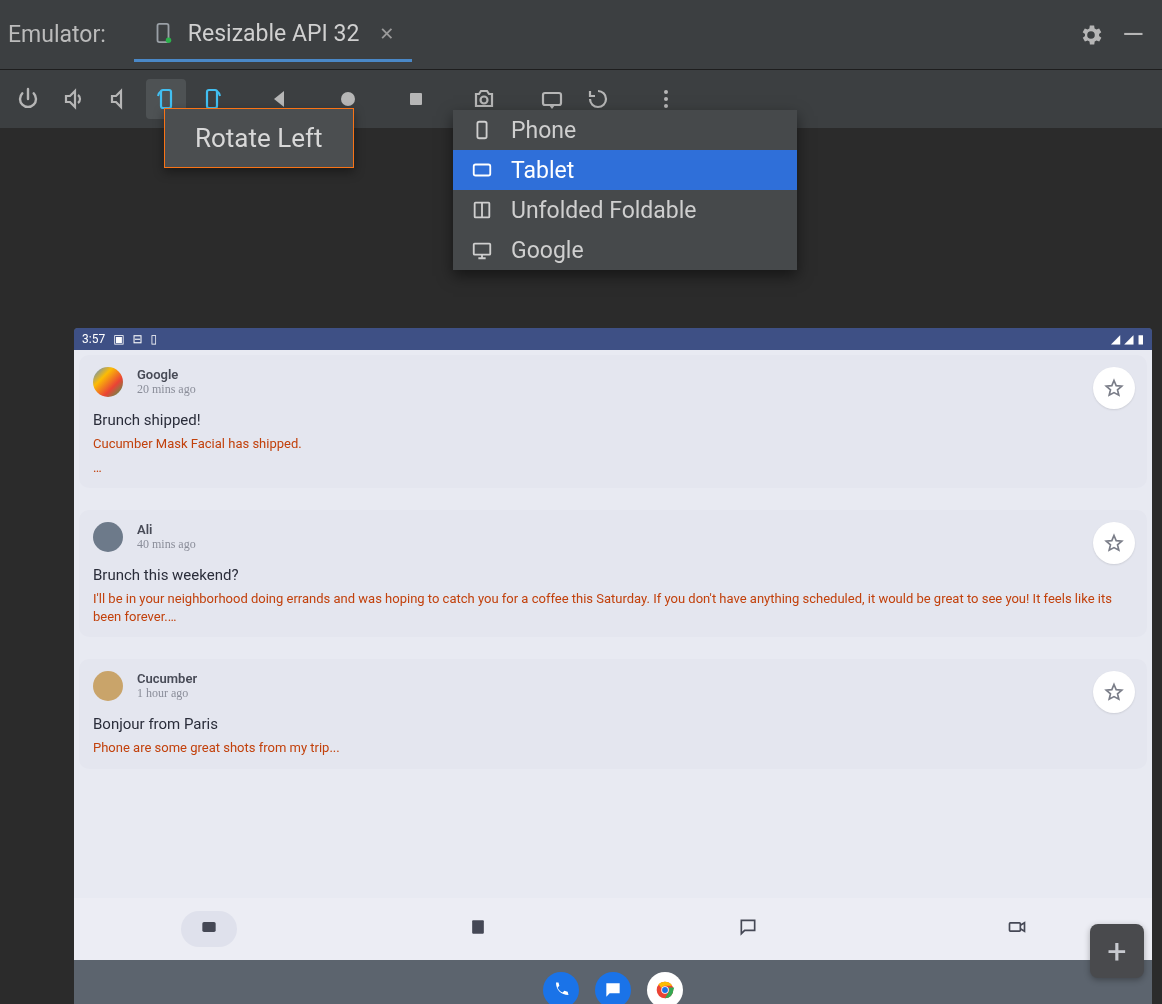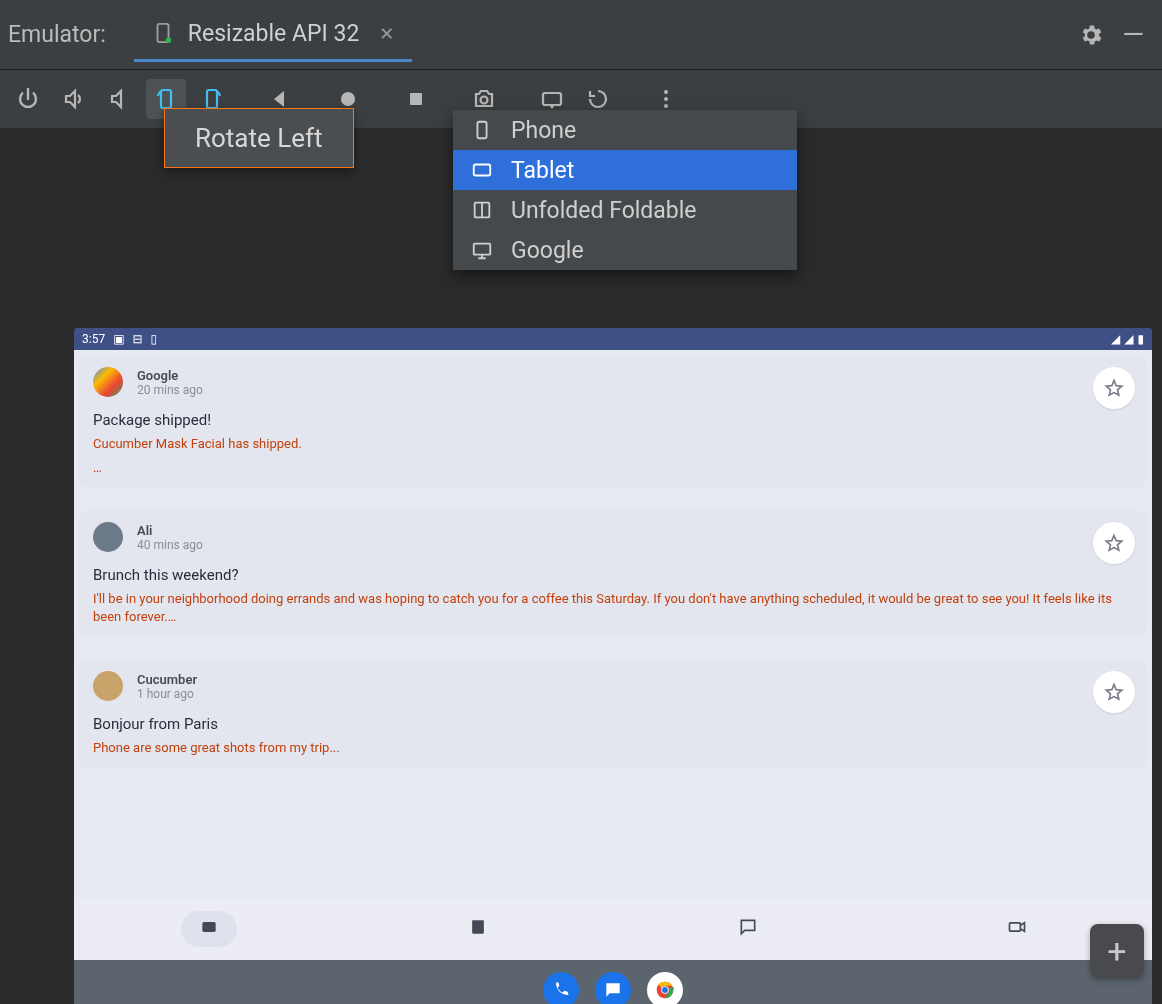--- a/index.html
+++ b/index.html
@@ -138,21 +138,21 @@
   }
   .card {
     background: #e4e6ef;
     border-radius: 10px;
     padding: 12px 14px;
     position: relative;
   }
   .card-head { display:flex; align-items:center; gap: 14px; }
   .avatar { width: 30px; height: 30px; border-radius: 50%; background:#bbb; flex-shrink:0; display:flex;align-items:center;justify-content:center; font-size:10px; color:#fff; }
   .chead-text .sender { font-size: 13px; color:#474a56; font-weight:600; }
-  .chead-text .time   { font-size: 12px; color:#8a8d99; }
+  .chead-text .time   { font-size: 12px; color:#8a8d99;font-family:Liberation Serif, serif; }
   .starbtn {
     position:absolute; right:12px; top:12px;
     width: 42px; height:42px; border-radius:50%; background:#fff;
     display:flex; align-items:center; justify-content:center;
     color:#7a7d88;
     box-shadow: 0 1px 2px rgba(0,0,0,0.1);
   }
   .starbtn svg { width:20px; height:20px; }
   .card-subject { margin-top: 14px; font-size: 15px; color:#2a2d3a; }
   .card-body { margin-top: 6px; font-size: 13px; color:#c2410c; line-height:1.35; }
@@ -314,21 +314,21 @@
           <div class="chead-text">
             <div class="sender">Google</div>
             <div class="time">20 mins ago</div>
           </div>
         </div>
         <div class="starbtn">
             <svg viewBox="0 0 24 24" fill="none" stroke="currentColor" stroke-width="2">
               <path d="m12 3 2.6 6.2 6.7.5-5.1 4.4 1.6 6.5L12 17.5l-5.8 3.1 1.6-6.5L2.7 9.7l6.7-.5z"></path>
             </svg>
           </div>
-        <div class="card-subject">Package shipped!</div>
+        <div class="card-subject">Brunch shipped!</div>
         <div class="card-body">Cucumber Mask Facial has shipped.</div>
         <div class="card-body">…</div>
       </div>
 
       <div class="card">
         <div class="card-head">
           <div class="avatar" style="background:#6d7a8a"></div>
           <div class="chead-text">
             <div class="sender">Ali</div>
             <div class="time">40 mins ago</div>

